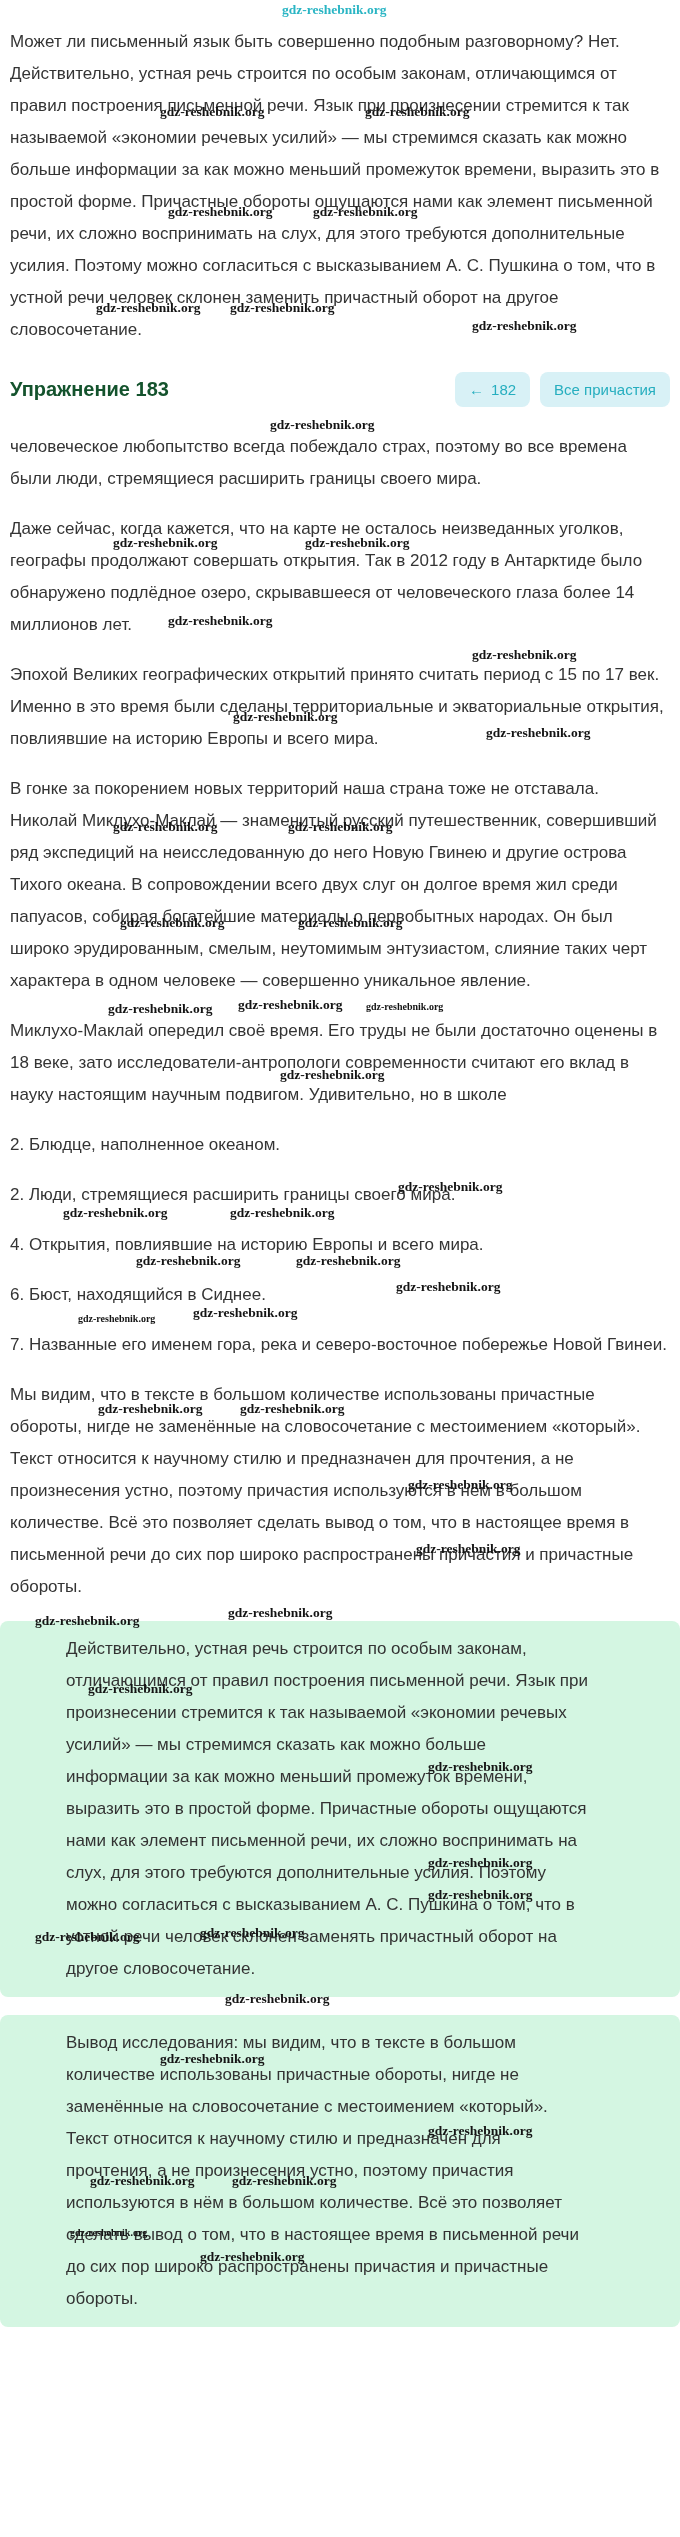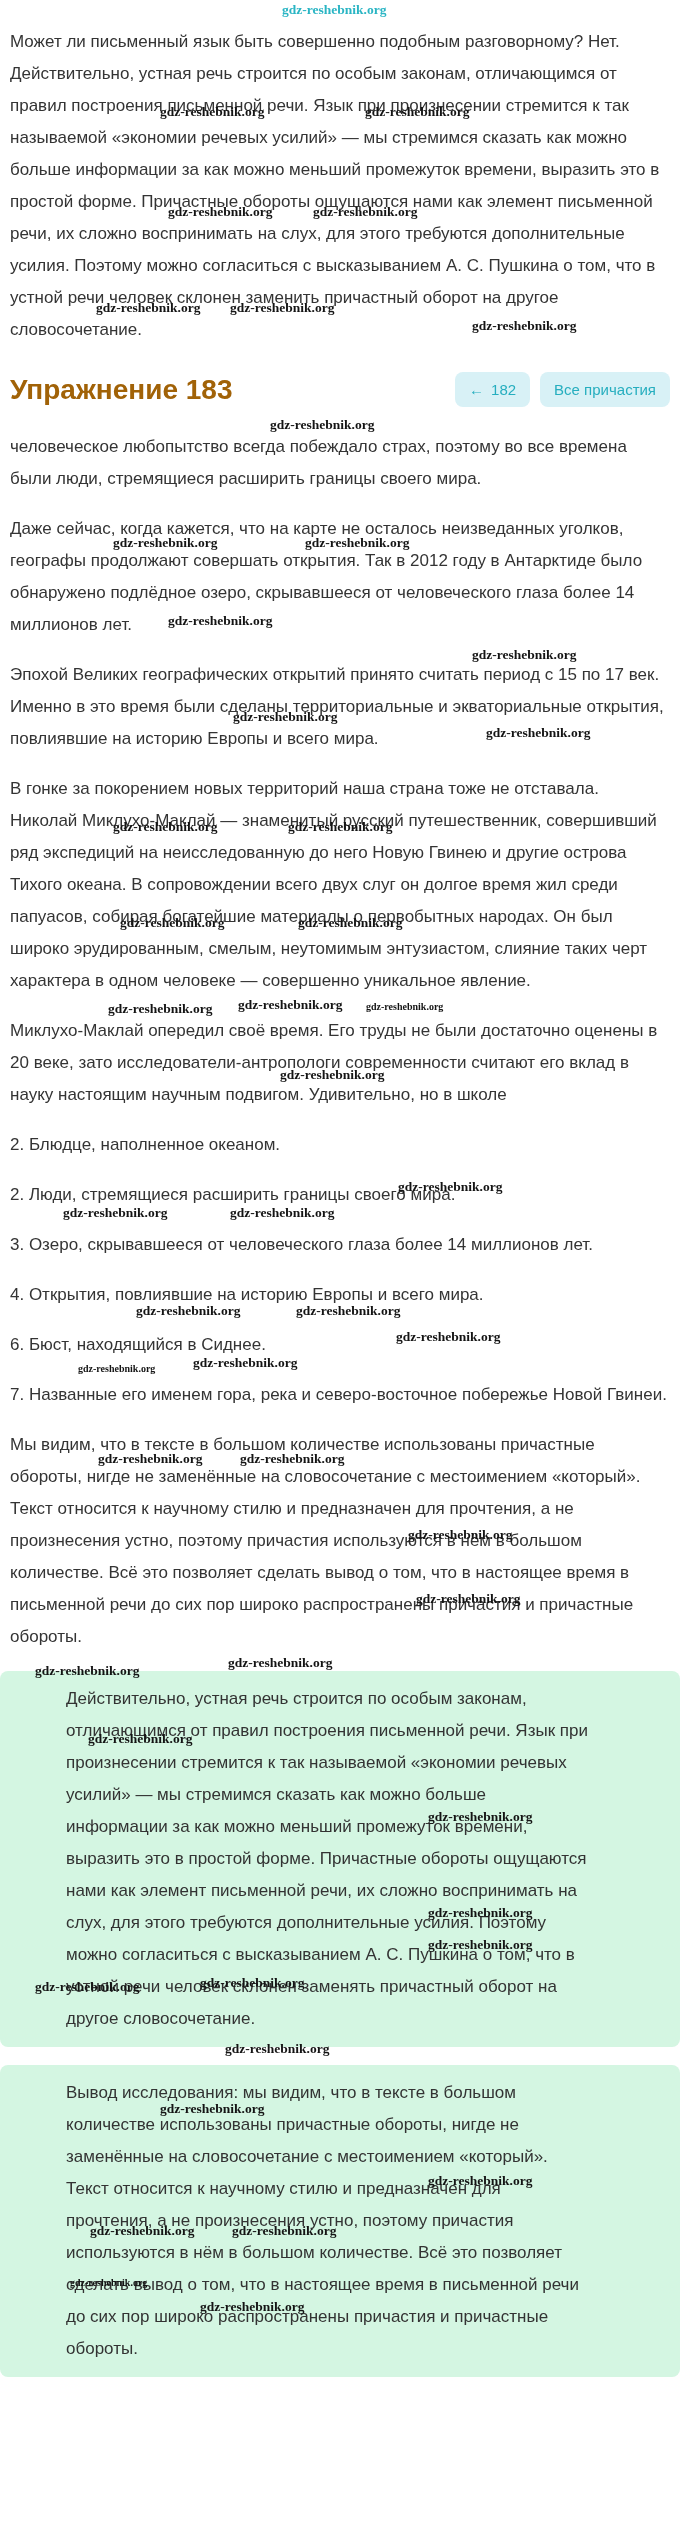--- a/index.html
+++ b/index.html
@@ -25,23 +25,23 @@
   }
   .exercise-header {
     position: relative;
     display: flex;
     justify-content: space-between;
     align-items: center;
     margin: 26px 0 24px 0;
   }
   .exercise-header h1 {
     margin: 0;
-    font-size: 28px;
+    font-size: 20px;
     font-weight: 700;
-    color: #a16207;
+    color: #14532d;
   }
   .header-buttons {
     display: flex;
     gap: 10px;
     align-items: center;
   }
   .pill {
     display: inline-flex;
     align-items: center;
     gap: 7px;
@@ -128,36 +128,33 @@
   <span class="wm bold" style="left: 103px; top: 46px;">gdz-reshebnik.org</span>
       <span class="wm bold" style="left: 278px; top: 46px;">gdz-reshebnik.org</span>
       <span class="wm bold" style="left: 110px; top: 142px;">gdz-reshebnik.org</span>
       <span class="wm bold" style="left: 288px; top: 142px;">gdz-reshebnik.org</span>
       <span class="wm bold" style="left: 98px; top: 228px;">gdz-reshebnik.org</span>
       <span class="wm bold" style="left: 228px; top: 224px;">gdz-reshebnik.org</span>
       <span class="wm small" style="left: 356px; top: 228px;">gdz-reshebnik.org</span>
     </section>
 
   <section class="para">
-    <p>Миклухо-Маклай опередил своё время. Его труды не были достаточно оценены в 20 веке, зато исследователи-антропологи современности считают его вклад в науку настоящим научным подвигом. Удивительно, но в школе</p>
+    <p>Миклухо-Маклай опередил своё время. Его труды не были достаточно оценены в 18 веке, зато исследователи-антропологи современности считают его вклад в науку настоящим научным подвигом. Удивительно, но в школе</p>
   <span class="wm bold" style="left: 270px; top: 52px;">gdz-reshebnik.org</span>
     </section>
 
   <section class="para">
     <p>2. Блюдце, наполненное океаном.</p>
   </section>
   <section class="para">
     <p>2. Люди, стремящиеся расширить границы своего мира.</p>
   <span class="wm bold" style="left: 388px; top: 0px;">gdz-reshebnik.org</span>
       <span class="wm bold" style="left: 53px; top: 26px;">gdz-reshebnik.org</span>
       <span class="wm bold" style="left: 220px; top: 26px;">gdz-reshebnik.org</span>
     </section>
-  <section class="para">
-    <p>3. Озеро, скрывавшееся от человеческого глаза более 14 миллионов лет.</p>
-  </section>
   <section class="para">
     <p>4. Открытия, повлиявшие на историю Европы и всего мира.</p>
   <span class="wm bold" style="left: 126px; top: 24px;">gdz-reshebnik.org</span>
       <span class="wm bold" style="left: 286px; top: 24px;">gdz-reshebnik.org</span>
     </section>
   <section class="para">
     <p>6. Бюст, находящийся в Сиднее.</p>
   <span class="wm bold" style="left: 386px; top: 0px;">gdz-reshebnik.org</span>
       <span class="wm bold" style="left: 183px; top: 26px;">gdz-reshebnik.org</span>
       <span class="wm small" style="left: 68px; top: 34px;">gdz-reshebnik.org</span>

